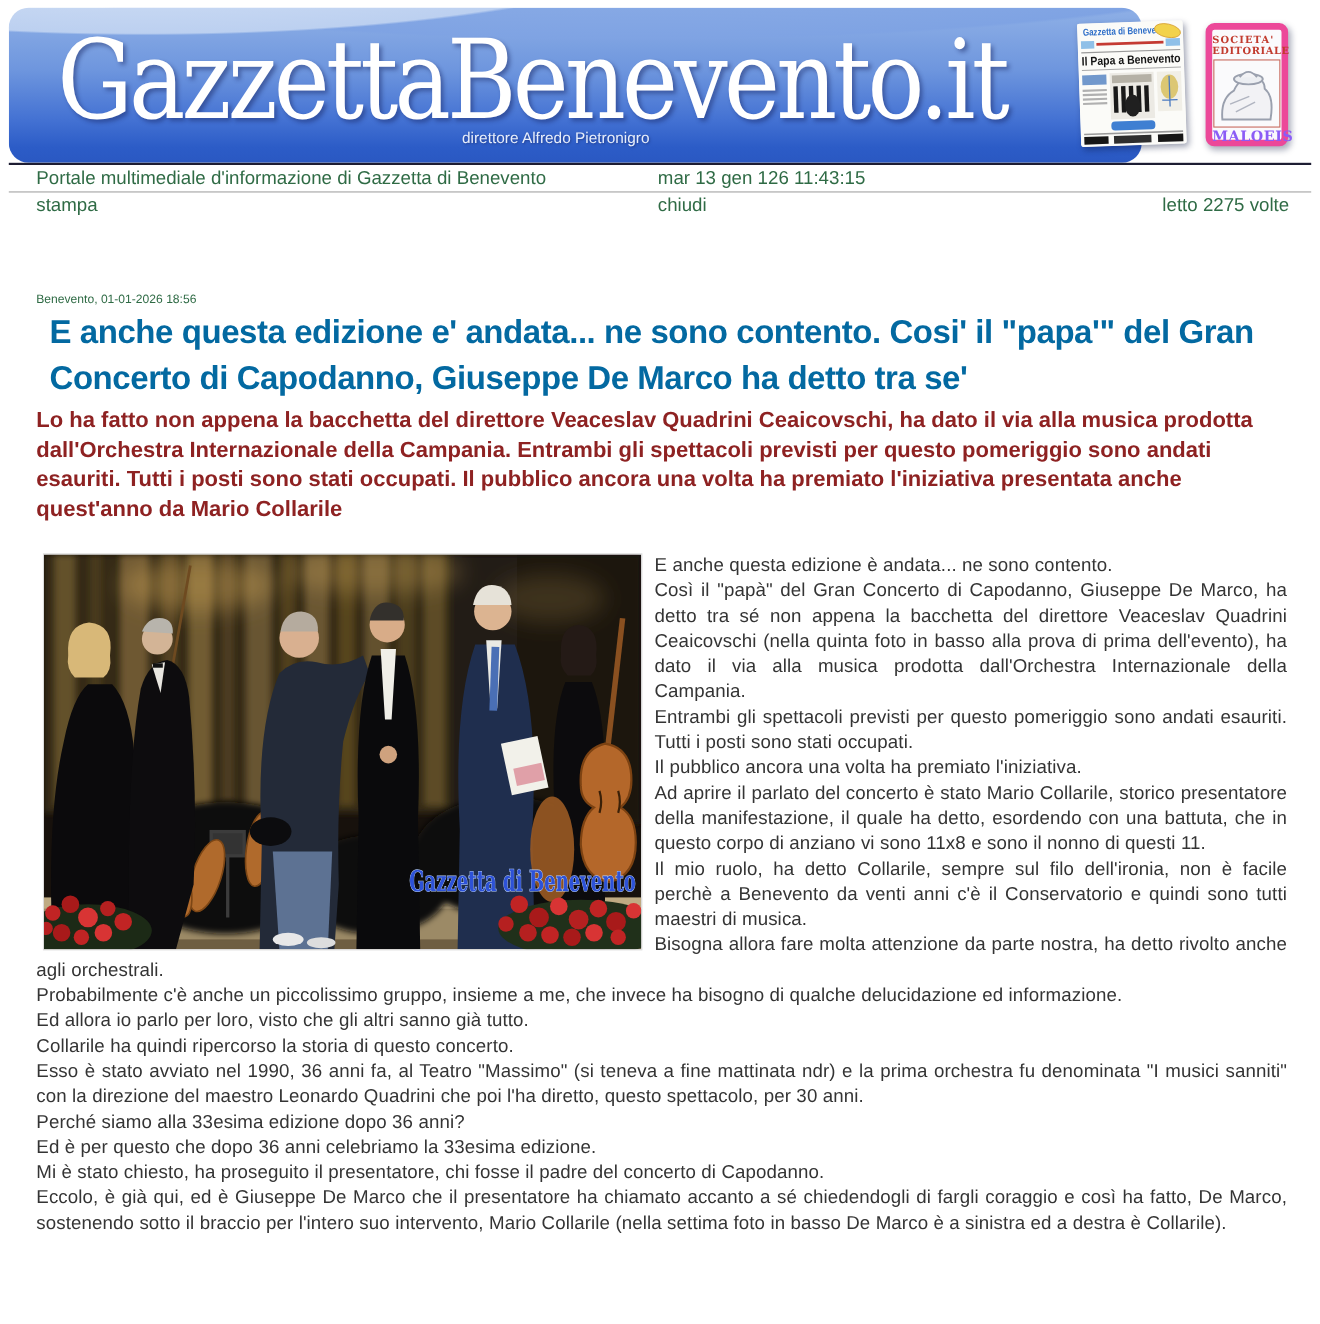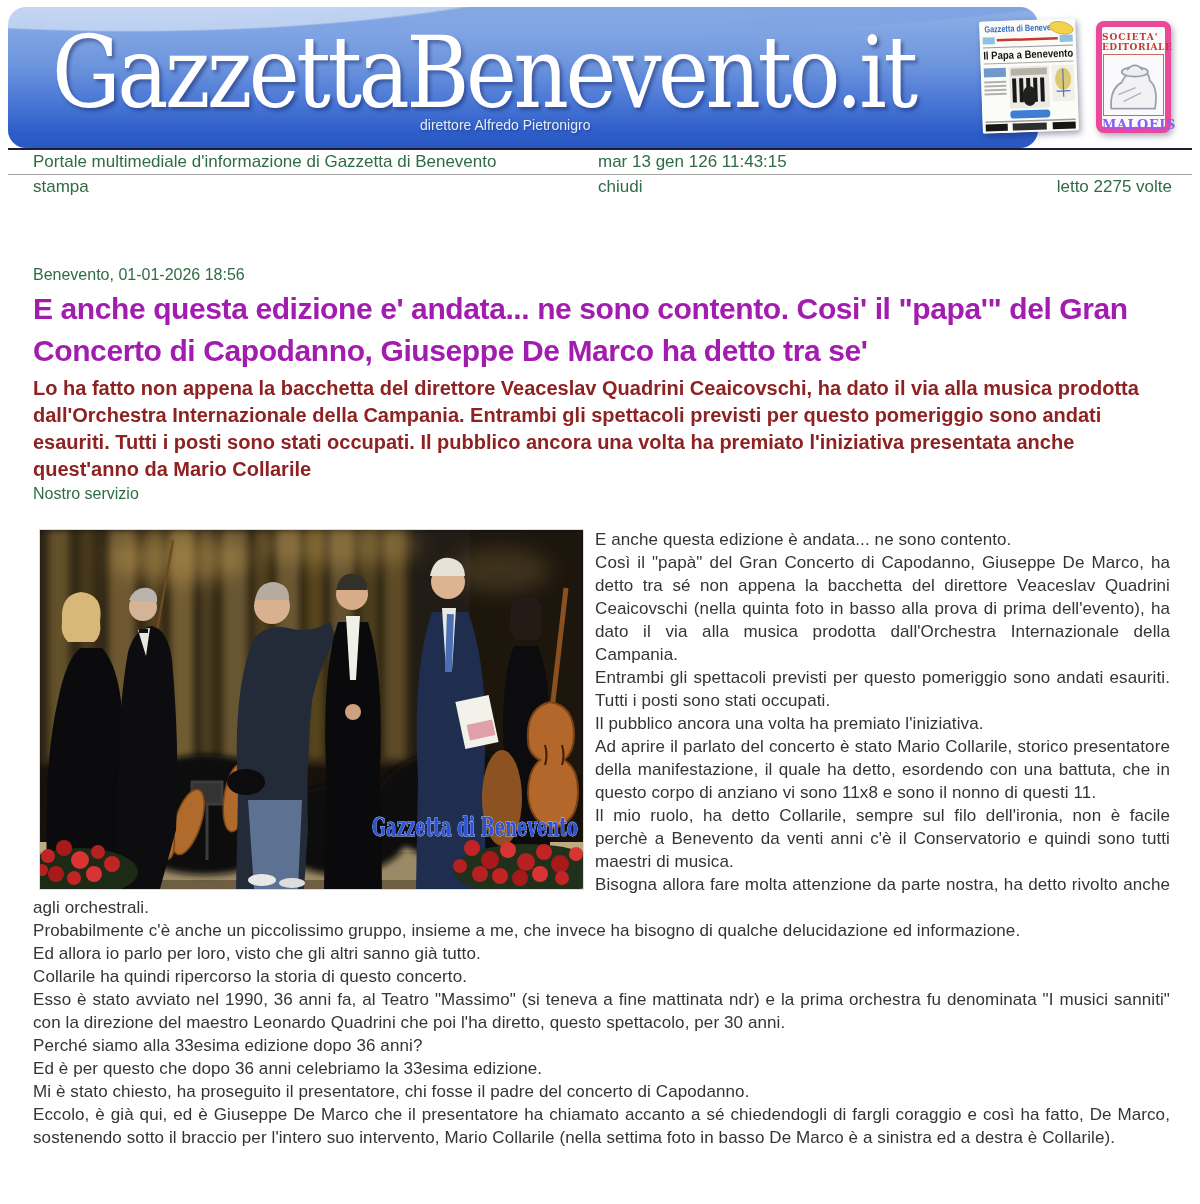--- a/index.html
+++ b/index.html
@@ -41,22 +41,22 @@
   .nav-row{display:grid;grid-template-columns:517px 318px auto;align-items:center;height:24px;
     font-size:17px;gap:48px;}
   .cell-l{padding-left:25px;}
   .cell-m{padding-left:25px;}
   .cell-r{text-align:right;padding-right:20px;}
   .nav-link{cursor:pointer;}
   .cell-r .nav-link{margin-left:26px;}
 
   
   .article{position:absolute;left:33px;top:266px;width:1137px;}
-  .dateline{font-size:16px;color:#2f6b45;}
-  h1.headline{margin:4px 0 0;font-size:30px;line-height:42px;font-weight:700;color:#a21caf;
+  .dateline{font-size:11px;color:#2f6b45;}
+  h1.headline{margin:4px 12px 0;font-size:30px;line-height:42px;font-weight:700;color:#0369a1;
     letter-spacing:-.4px;}
   .subhead{margin-top:3px;font-size:20px;line-height:27px;font-weight:700;color:#8e2222;}
   .byline{margin-top:2px;font-size:16px;color:#2f6b45;}
   .bodytext{margin-top:25px;font-size:17px;line-height:23px;color:#343434;text-align:justify;
     letter-spacing:.1px;}
   .bodytext p{margin:0;}
   .photo{float:left;width:543px;height:359px;margin:2px 12px 2px 7px;outline:1px solid #dcdcdc;}
 </style>
 </head>
 <body>
@@ -128,21 +128,20 @@
       <div class="cell-l"><span class="nav-link">stampa</span></div>
       <div class="cell-m"><span class="nav-link">chiudi</span></div>
       <div class="cell-r"><span>letto 2275 volte</span></div>
     </div>
   </div>
 
   <div class="article">
     <div class="dateline">Benevento, 01-01-2026 18:56</div>
     <h1 class="headline">E anche questa edizione e' andata... ne sono contento. Cosi' il "papa'" del Gran Concerto di Capodanno, Giuseppe De Marco ha detto tra se'</h1>
     <div class="subhead">Lo ha fatto non appena la bacchetta del direttore Veaceslav Quadrini Ceaicovschi, ha dato il via alla musica prodotta dall'Orchestra Internazionale della Campania. Entrambi gli spettacoli previsti per questo pomeriggio sono andati esauriti. Tutti i posti sono stati occupati. Il pubblico ancora una volta ha premiato l'iniziativa presentata anche quest'anno da Mario Collarile</div>
-    <div class="byline">Nostro servizio</div>
 
     <div class="bodytext">
 
       <svg class="photo" viewBox="0 0 543 359" preserveAspectRatio="none">
         <defs>
           <filter id="b3" x="-30%" y="-30%" width="160%" height="160%">
               <feGaussianBlur stdDeviation="3"></feGaussianBlur>
             </filter>
           <filter id="b10" x="-60%" y="-60%" width="220%" height="220%">
               <feGaussianBlur stdDeviation="10"></feGaussianBlur>

